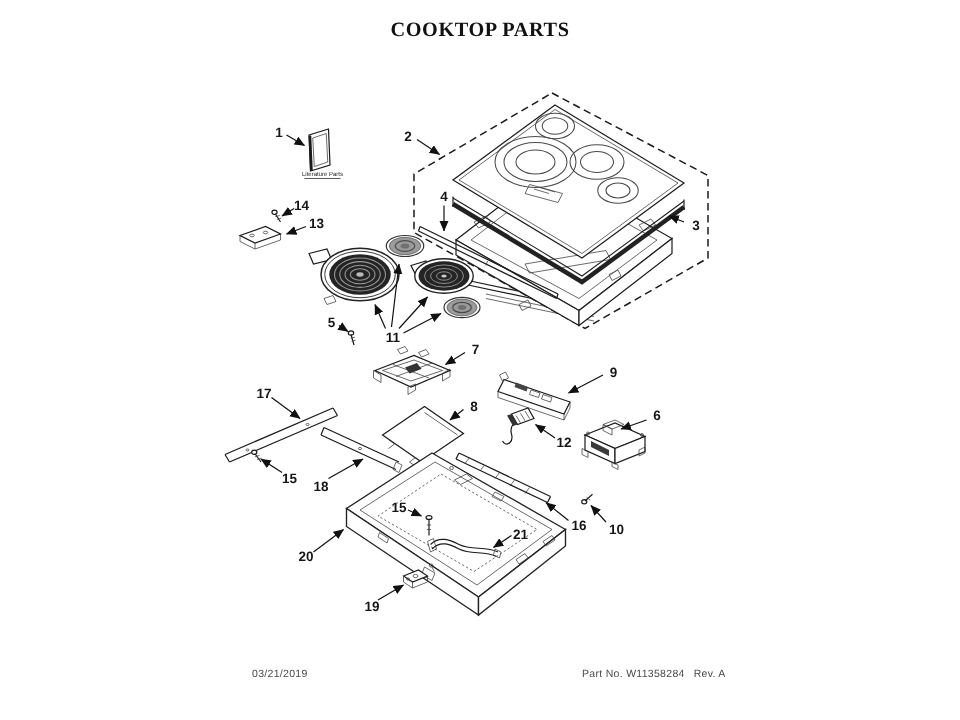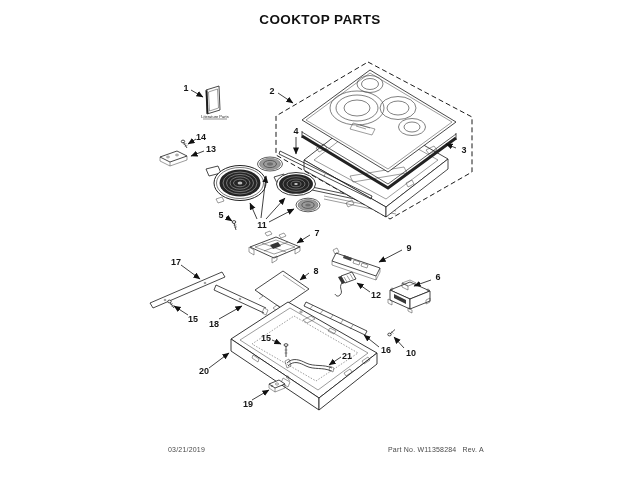--- a/index.html
+++ b/index.html
@@ -2,21 +2,21 @@
 <html><head>
 <meta charset="utf-8">
 <style>
   html,body{margin:0;padding:0;background:#e8e8e8;}
   .page{
     position:relative;width:640px;height:480px;background:#ffffff;
     font-family:"Liberation Sans",sans-serif;overflow:hidden;
   }
   .page-title{
     position:absolute;top:12px;left:0;width:640px;text-align:center;
-    font-size:13.5px;font-weight:700;letter-spacing:.4px;color:#111;margin:0;
+    font-size:13.5px;font-weight:700;letter-spacing:.4px;color:#111;margin:0;font-family:Liberation Serif, serif;
   }
   .footer-text{
     position:absolute;top:446px;font-size:7px;color:#4a4a4a;letter-spacing:.2px;
   }
   .footer-date{left:168px;}
   .footer-part{left:388px;}
   .footer-part span{margin-right:6px;}
   svg.diagram{position:absolute;left:0;top:0;}
   svg text.callout{
     font-family:"Liberation Sans",sans-serif;font-size:9px;font-weight:700;fill:#161616;

